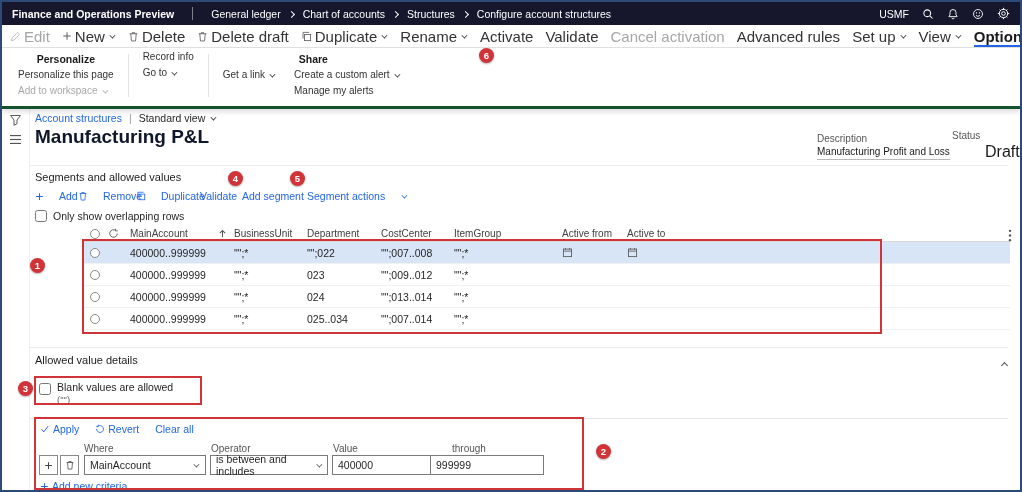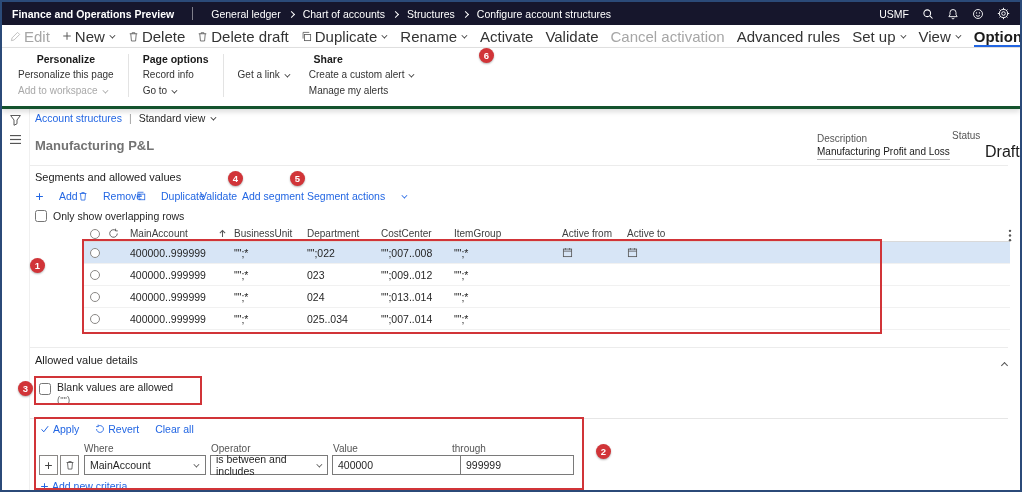--- a/index.html
+++ b/index.html
@@ -51,21 +51,21 @@
 
   
   .strip-ico{ position:absolute; color:#555; cursor:pointer; }
   .strip-line{ position:absolute; left:27px; top:107px; bottom:0; width:1px; background:#f0f0f0; }
 
   
   .viewnav{ position:absolute; left:33px; top:110px; display:flex; align-items:center; gap:7px; font-size:10.5px; }
   .navlink{ color:#2266e3; cursor:pointer; }
   .navsep{ color:#9a9a9a; }
   .viewname{ color:#262626; display:flex; align-items:center; gap:4px; cursor:pointer; }
-  .pgtitle{ position:absolute; left:33px; top:124px; font-size:13px; font-weight:700; color:#737373;margin-top:12px; }
+  .pgtitle{ position:absolute; left:33px; top:124px; font-size:19px; font-weight:700; color:#0f172a; }
 
   .desc-label{ position:absolute; left:815px; top:131px; font-size:10px; color:#555; }
   .desc-value{ position:absolute; left:815px; top:144px; font-size:10px; color:#1a1a1a;
                border-bottom:1px solid #b9b9b9; padding-bottom:2px; cursor:text; }
   .status-label{ position:absolute; left:950px; top:128px; font-size:10px; color:#555; }
   .status-value{ position:absolute; left:950px; top:141px; font-size:16px; color:#1a1a1a;padding-left:33px; }
 
   .hr{ position:absolute; left:28px; right:12px; height:1px; background:#ececec; }
 
   .section-title{ position:absolute; left:33px; font-size:11px; font-weight:400; color:#1c1c1c; }
@@ -282,21 +282,20 @@
           <span class="ritem">Personalize this page</span>
           <span class="ritem disabled">
             <span>Add to workspace</span>
             <span class="chev small"></span>
           </span>
         </div>
       </div>
     </div>
     <div class="rdiv"></div>
     <div class="rgroup">
-      <div class="rtitle">Page options</div>
       <div class="rcols">
         <div class="rcol">
           <span class="ritem">Record info</span>
           <span class="ritem">
             <span>Go to</span>
             <span class="chev small"></span>
           </span>
         </div>
       </div>
     </div>
@@ -557,21 +556,21 @@
   </span>
   <div class="select" style="left:82px; width:122px;">
     <span>MainAccount</span>
     <span class="chev small"></span>
   </div>
   <div class="select" style="left:208px; width:118px;">
     <span>is between and includes</span>
     <span class="chev small"></span>
   </div>
   <input class="tinput" style="left: 330px; width: 138px;" value="400000">
-  <input class="tinput" style="left: 458px; width: 114px;" value="999999">
+  <input class="tinput" style="left: 428px; width: 114px;" value="999999">
 
   <span class="addnew">
     <span style="color:#2266e3">
         <svg width="9" height="9" viewBox="0 0 16 16">
           <path d="M8 2v12M2 8h12" stroke="currentColor" stroke-width="1.8"></path>
         </svg>
       </span>
     <span>Add new criteria</span>
   </span>
 

